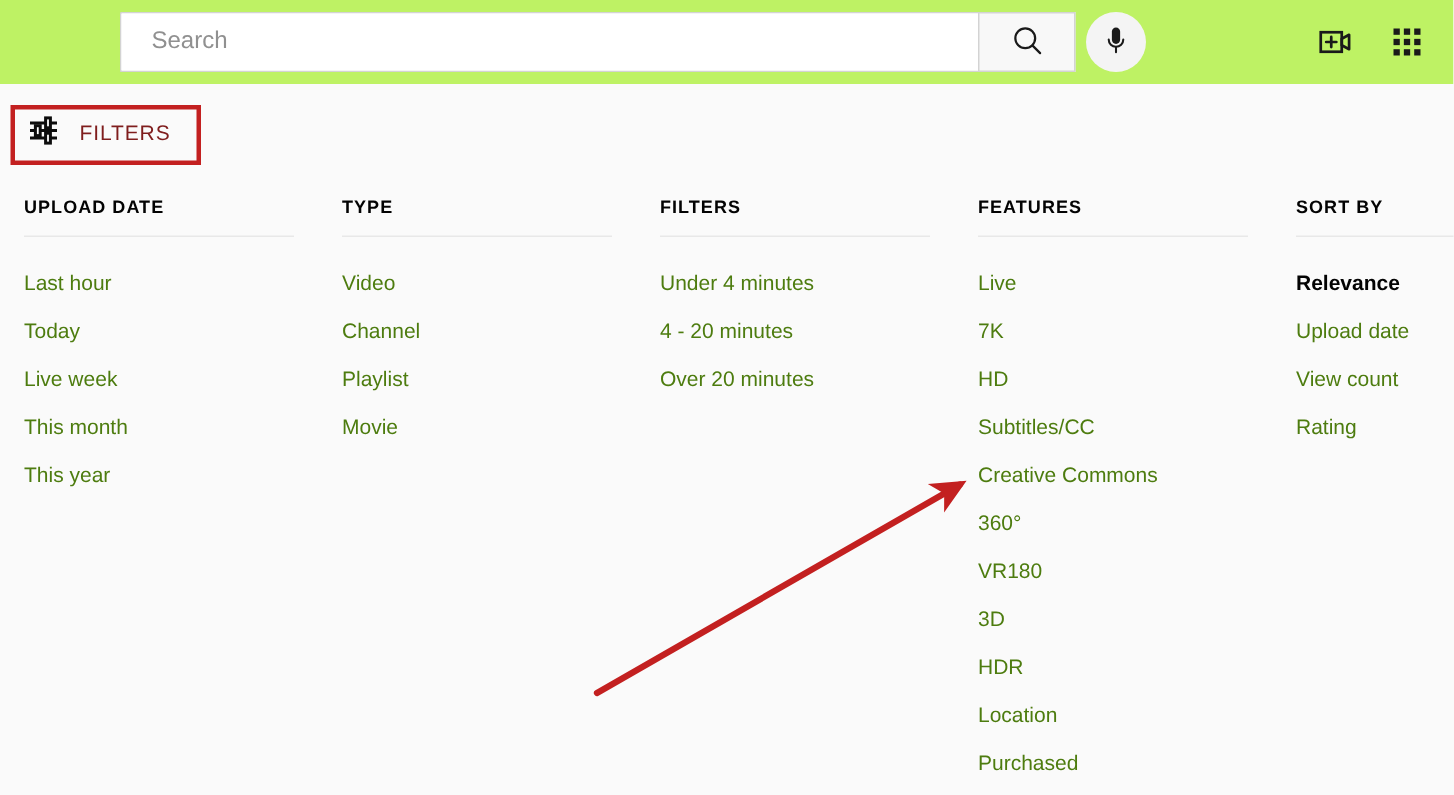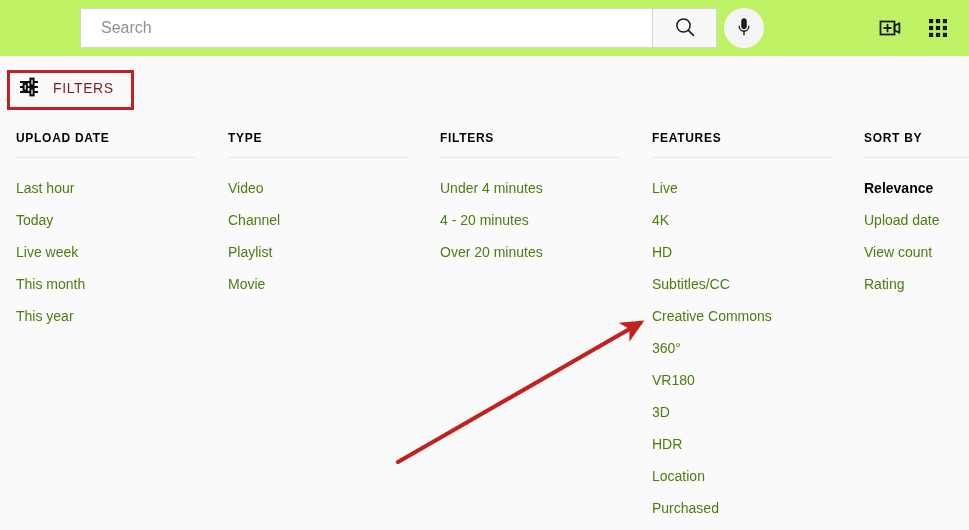--- a/index.html
+++ b/index.html
@@ -289,21 +289,21 @@
     <div class="col-rule"></div>
     <a class="opt">Under 4 minutes</a>
     <a class="opt">4 - 20 minutes</a>
     <a class="opt">Over 20 minutes</a>
   </div>
 
   <div class="filter-col">
     <div class="col-title">FEATURES</div>
     <div class="col-rule"></div>
     <a class="opt">Live</a>
-    <a class="opt">4K</a>
+    <a class="opt">7K</a>
     <a class="opt">HD</a>
     <a class="opt">Subtitles/CC</a>
     <a class="opt">Creative Commons</a>
     <a class="opt">360°</a>
     <a class="opt">VR180</a>
     <a class="opt">3D</a>
     <a class="opt">HDR</a>
     <a class="opt">Location</a>
     <a class="opt">Purchased</a>
   </div>

